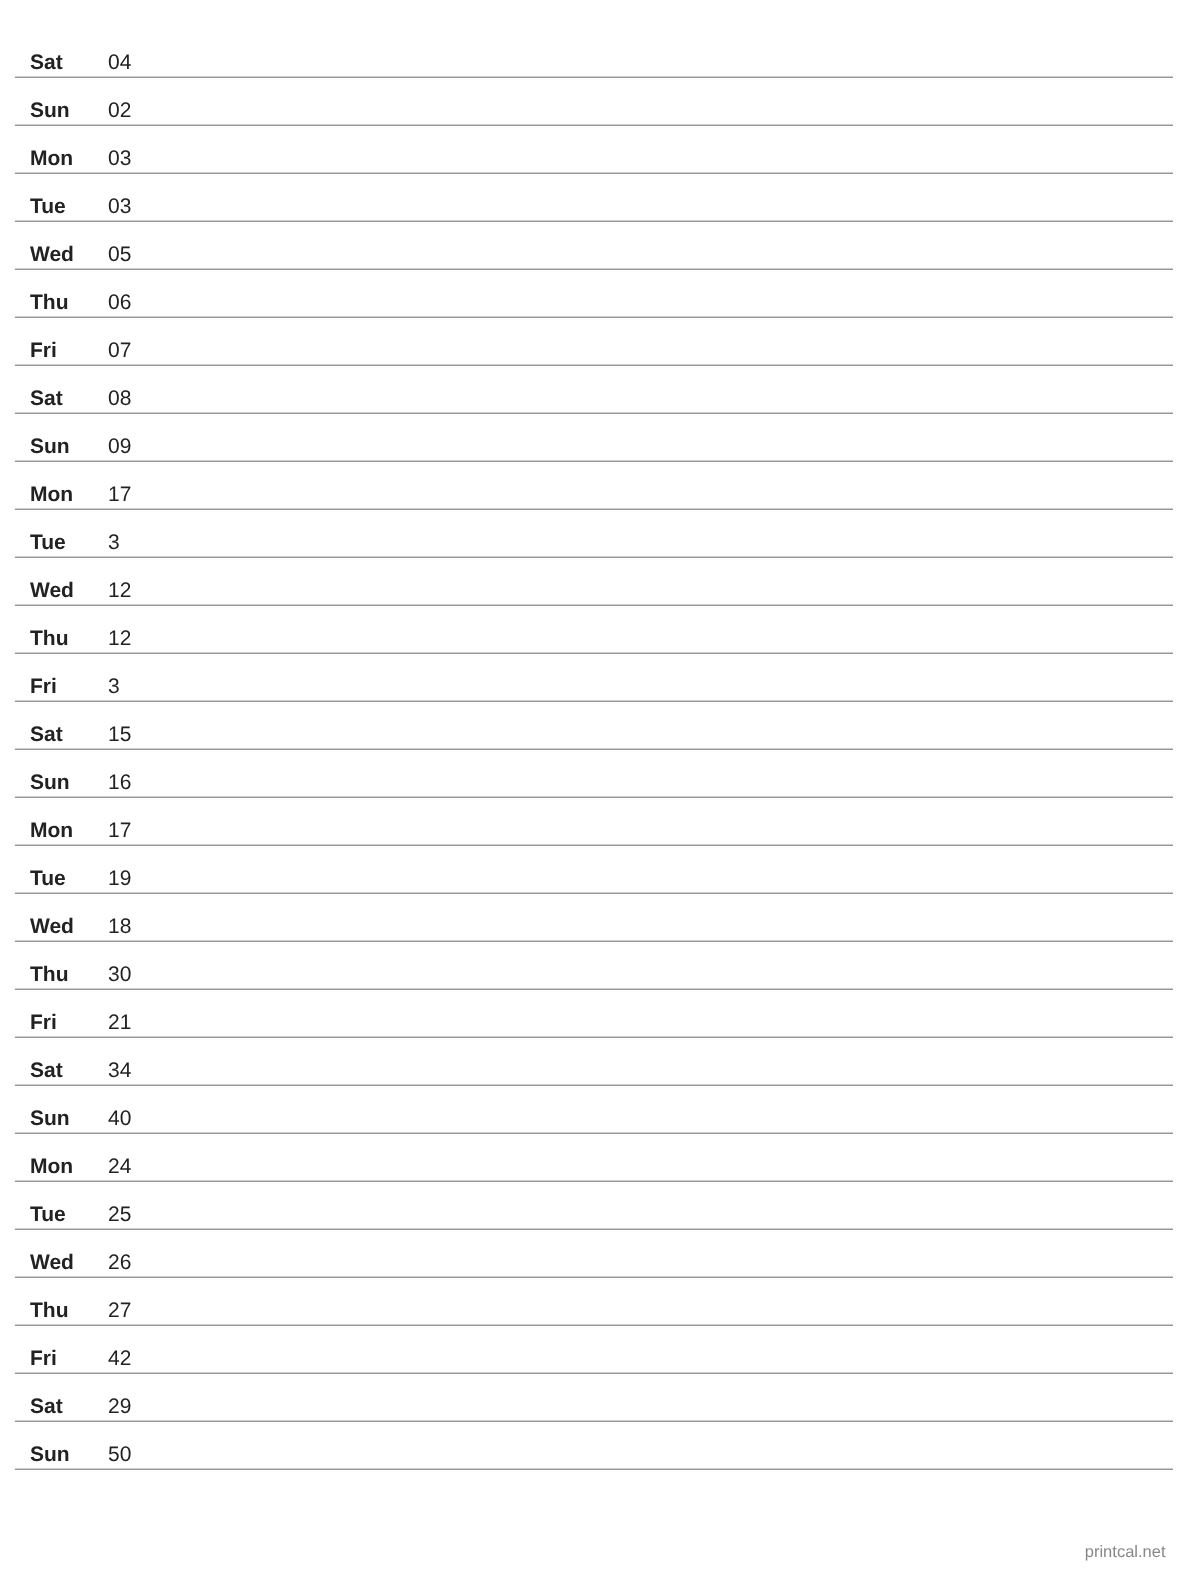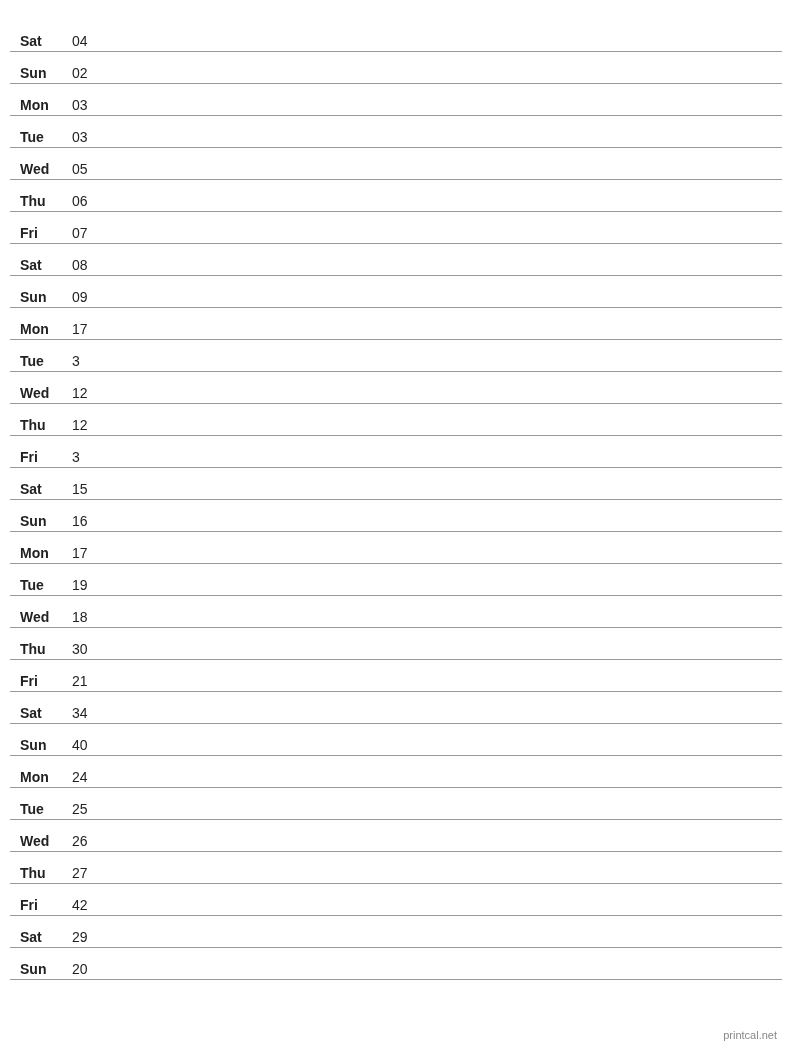--- a/index.html
+++ b/index.html
@@ -222,19 +222,19 @@
         <span class="day-num">42</span>
         <span class="day-line"></span>
       </div>
       <div class="day-row">
         <span class="day-name">Sat</span>
         <span class="day-num">29</span>
         <span class="day-line"></span>
       </div>
       <div class="day-row">
         <span class="day-name">Sun</span>
-        <span class="day-num">20</span>
+        <span class="day-num">50</span>
         <span class="day-line"></span>
       </div>
     </div>
 
   <div class="watermark">printcal.net</div>
 </div>
 
 </body></html>

